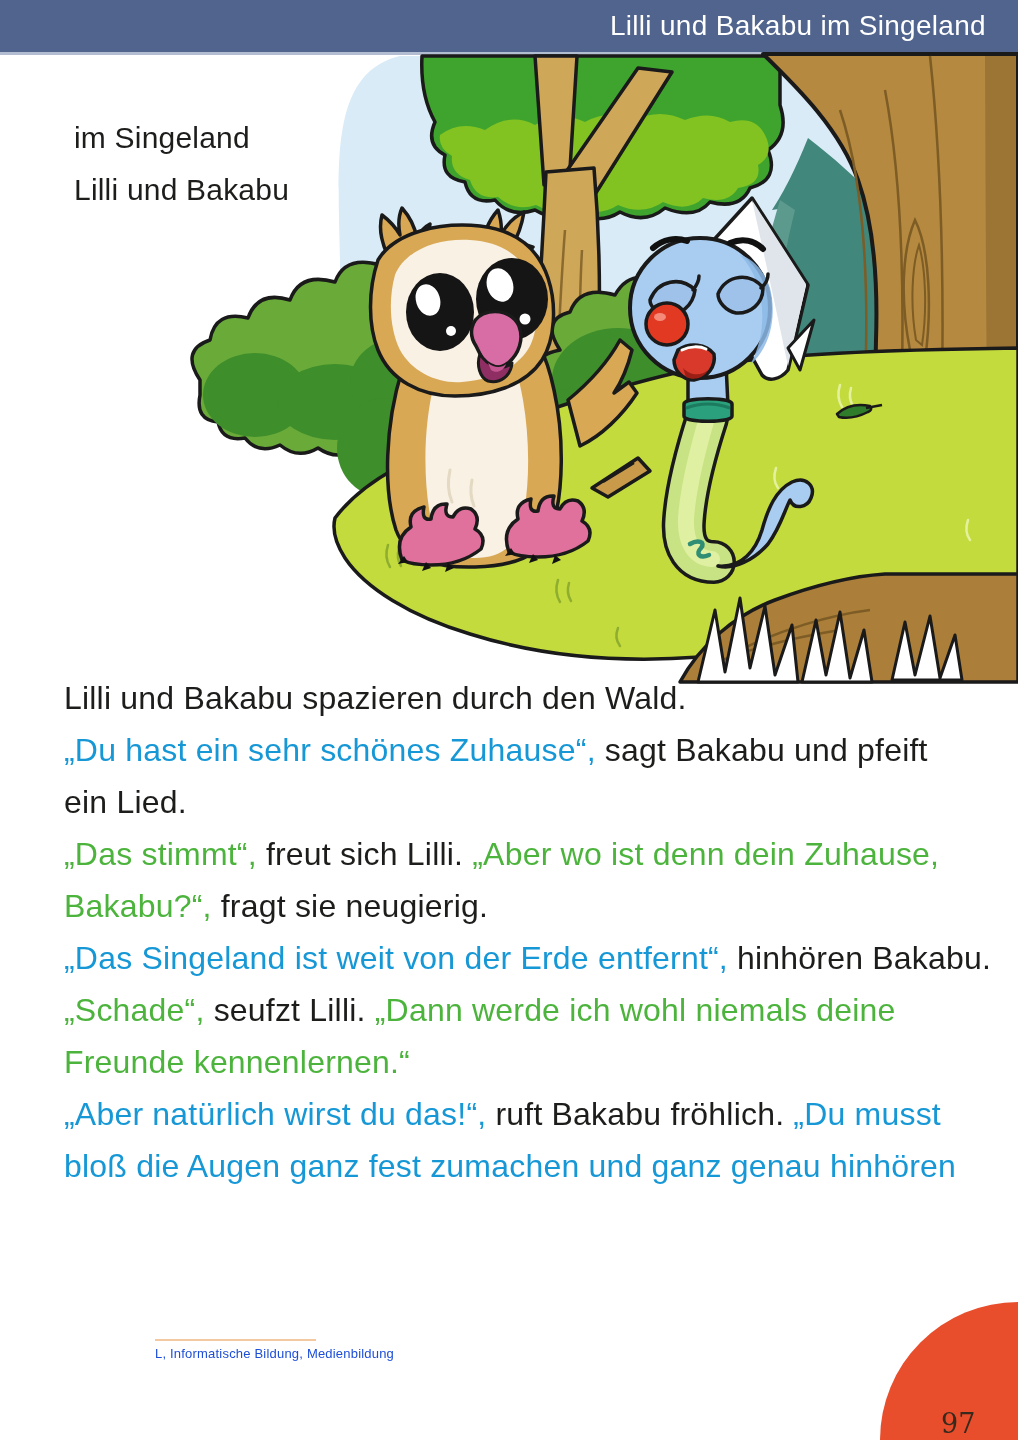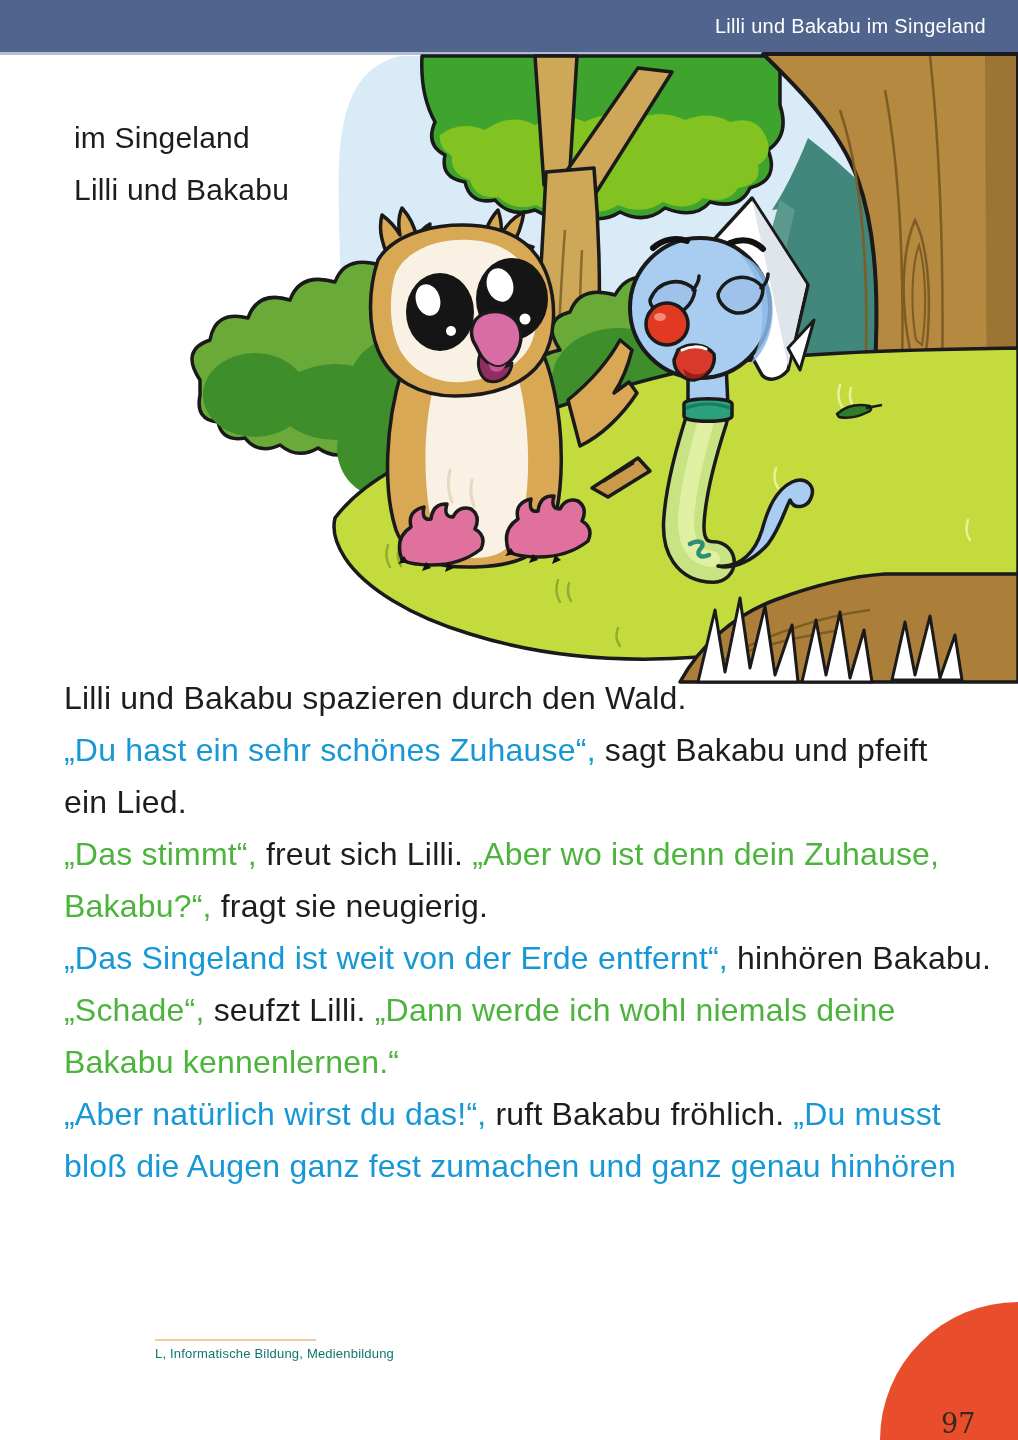--- a/index.html
+++ b/index.html
@@ -7,40 +7,40 @@
     position:relative;width:1018px;height:1440px;background:#ffffff;
     overflow:hidden;font-family:"Liberation Sans",sans-serif;margin:0 auto;
   }
   
   .header-bar{
     position:absolute;left:0;top:0;width:1018px;height:55px;
     background:#51648e;border-bottom:3px solid #b3bdd2;
     display:flex;align-items:center;justify-content:flex-end;
     box-sizing:border-box;padding-right:32px;
   }
-  .header-bar .ht{color:#ffffff;font-size:20px;letter-spacing:.3px;}
+  .header-bar .ht{color:#ffffff;font-size:28px;letter-spacing:.3px;}
   
   .page-title{
     position:absolute;left:74px;top:112px;color:#1d1d1b;
     font-size:30px;line-height:52px;letter-spacing:.2px;z-index:3;
   }
   
   .illustration{position:absolute;left:140px;top:50px;width:878px;height:635px;z-index:1;}
   
   .story{
     position:absolute;left:64px;top:672px;width:880px;
     font-size:32px;line-height:52px;letter-spacing:.2px;z-index:3;
   }
   .story-line{white-space:nowrap;}
   .c-black{color:#1d1d1b;}
   .c-blue{color:#1697d6;}
   .c-green{color:#4cb43c;}
   
   .footer-divider{position:absolute;left:155px;top:1339px;width:161px;height:2px;background:#f3c9a2;}
-  .footer-tags{position:absolute;left:155px;top:1346px;font-size:13px;color:#0f766e;letter-spacing:.2px;}
+  .footer-tags{position:absolute;left:155px;top:1346px;font-size:13px;color:#1d4ed8;letter-spacing:.2px;}
   
   .page-circle{
     position:absolute;right:-138px;bottom:-138px;width:276px;height:276px;
     border-radius:50%;background:#e84e2c;z-index:2;
   }
   .page-number{
     position:absolute;left:941px;top:1360px;z-index:4;
     font-family:"DejaVu Serif",serif;font-size:27px;color:#38291d;margin-top:48px;
   }
 </style>
@@ -236,21 +236,21 @@
   </div>
 
   <div class="story">
       <div class="story-line"><span class="c-black">Lilli und Bakabu spazieren durch den Wald.</span></div>
       <div class="story-line"><span class="c-blue">„Du hast ein sehr schönes Zuhause“,</span><span class="c-black"> sagt Bakabu und pfeift</span></div>
       <div class="story-line"><span class="c-black">ein Lied.</span></div>
       <div class="story-line"><span class="c-green">„Das stimmt“,</span><span class="c-black"> freut sich Lilli. </span><span class="c-green">„Aber wo ist denn dein Zuhause,</span></div>
       <div class="story-line"><span class="c-green">Bakabu?“,</span><span class="c-black"> fragt sie neugierig.</span></div>
       <div class="story-line"><span class="c-blue">„Das Singeland ist weit von der Erde entfernt“,</span><span class="c-black"> hinhören Bakabu.</span></div>
       <div class="story-line"><span class="c-green">„Schade“,</span><span class="c-black"> seufzt Lilli. </span><span class="c-green">„Dann werde ich wohl niemals deine</span></div>
-      <div class="story-line"><span class="c-green">Bakabu kennenlernen.“</span></div>
+      <div class="story-line"><span class="c-green">Freunde kennenlernen.“</span></div>
       <div class="story-line"><span class="c-blue">„Aber natürlich wirst du das!“,</span><span class="c-black"> ruft Bakabu fröhlich. </span><span class="c-blue">„Du musst</span></div>
       <div class="story-line"><span class="c-blue">bloß die Augen ganz fest zumachen und ganz genau hinhören</span></div>
     </div>
 
   <div class="footer-divider"></div>
   <div class="footer-tags">L, Informatische Bildung, Medienbildung</div>
 
   <div class="page-circle"></div>
   <div class="page-number">97</div>
 

